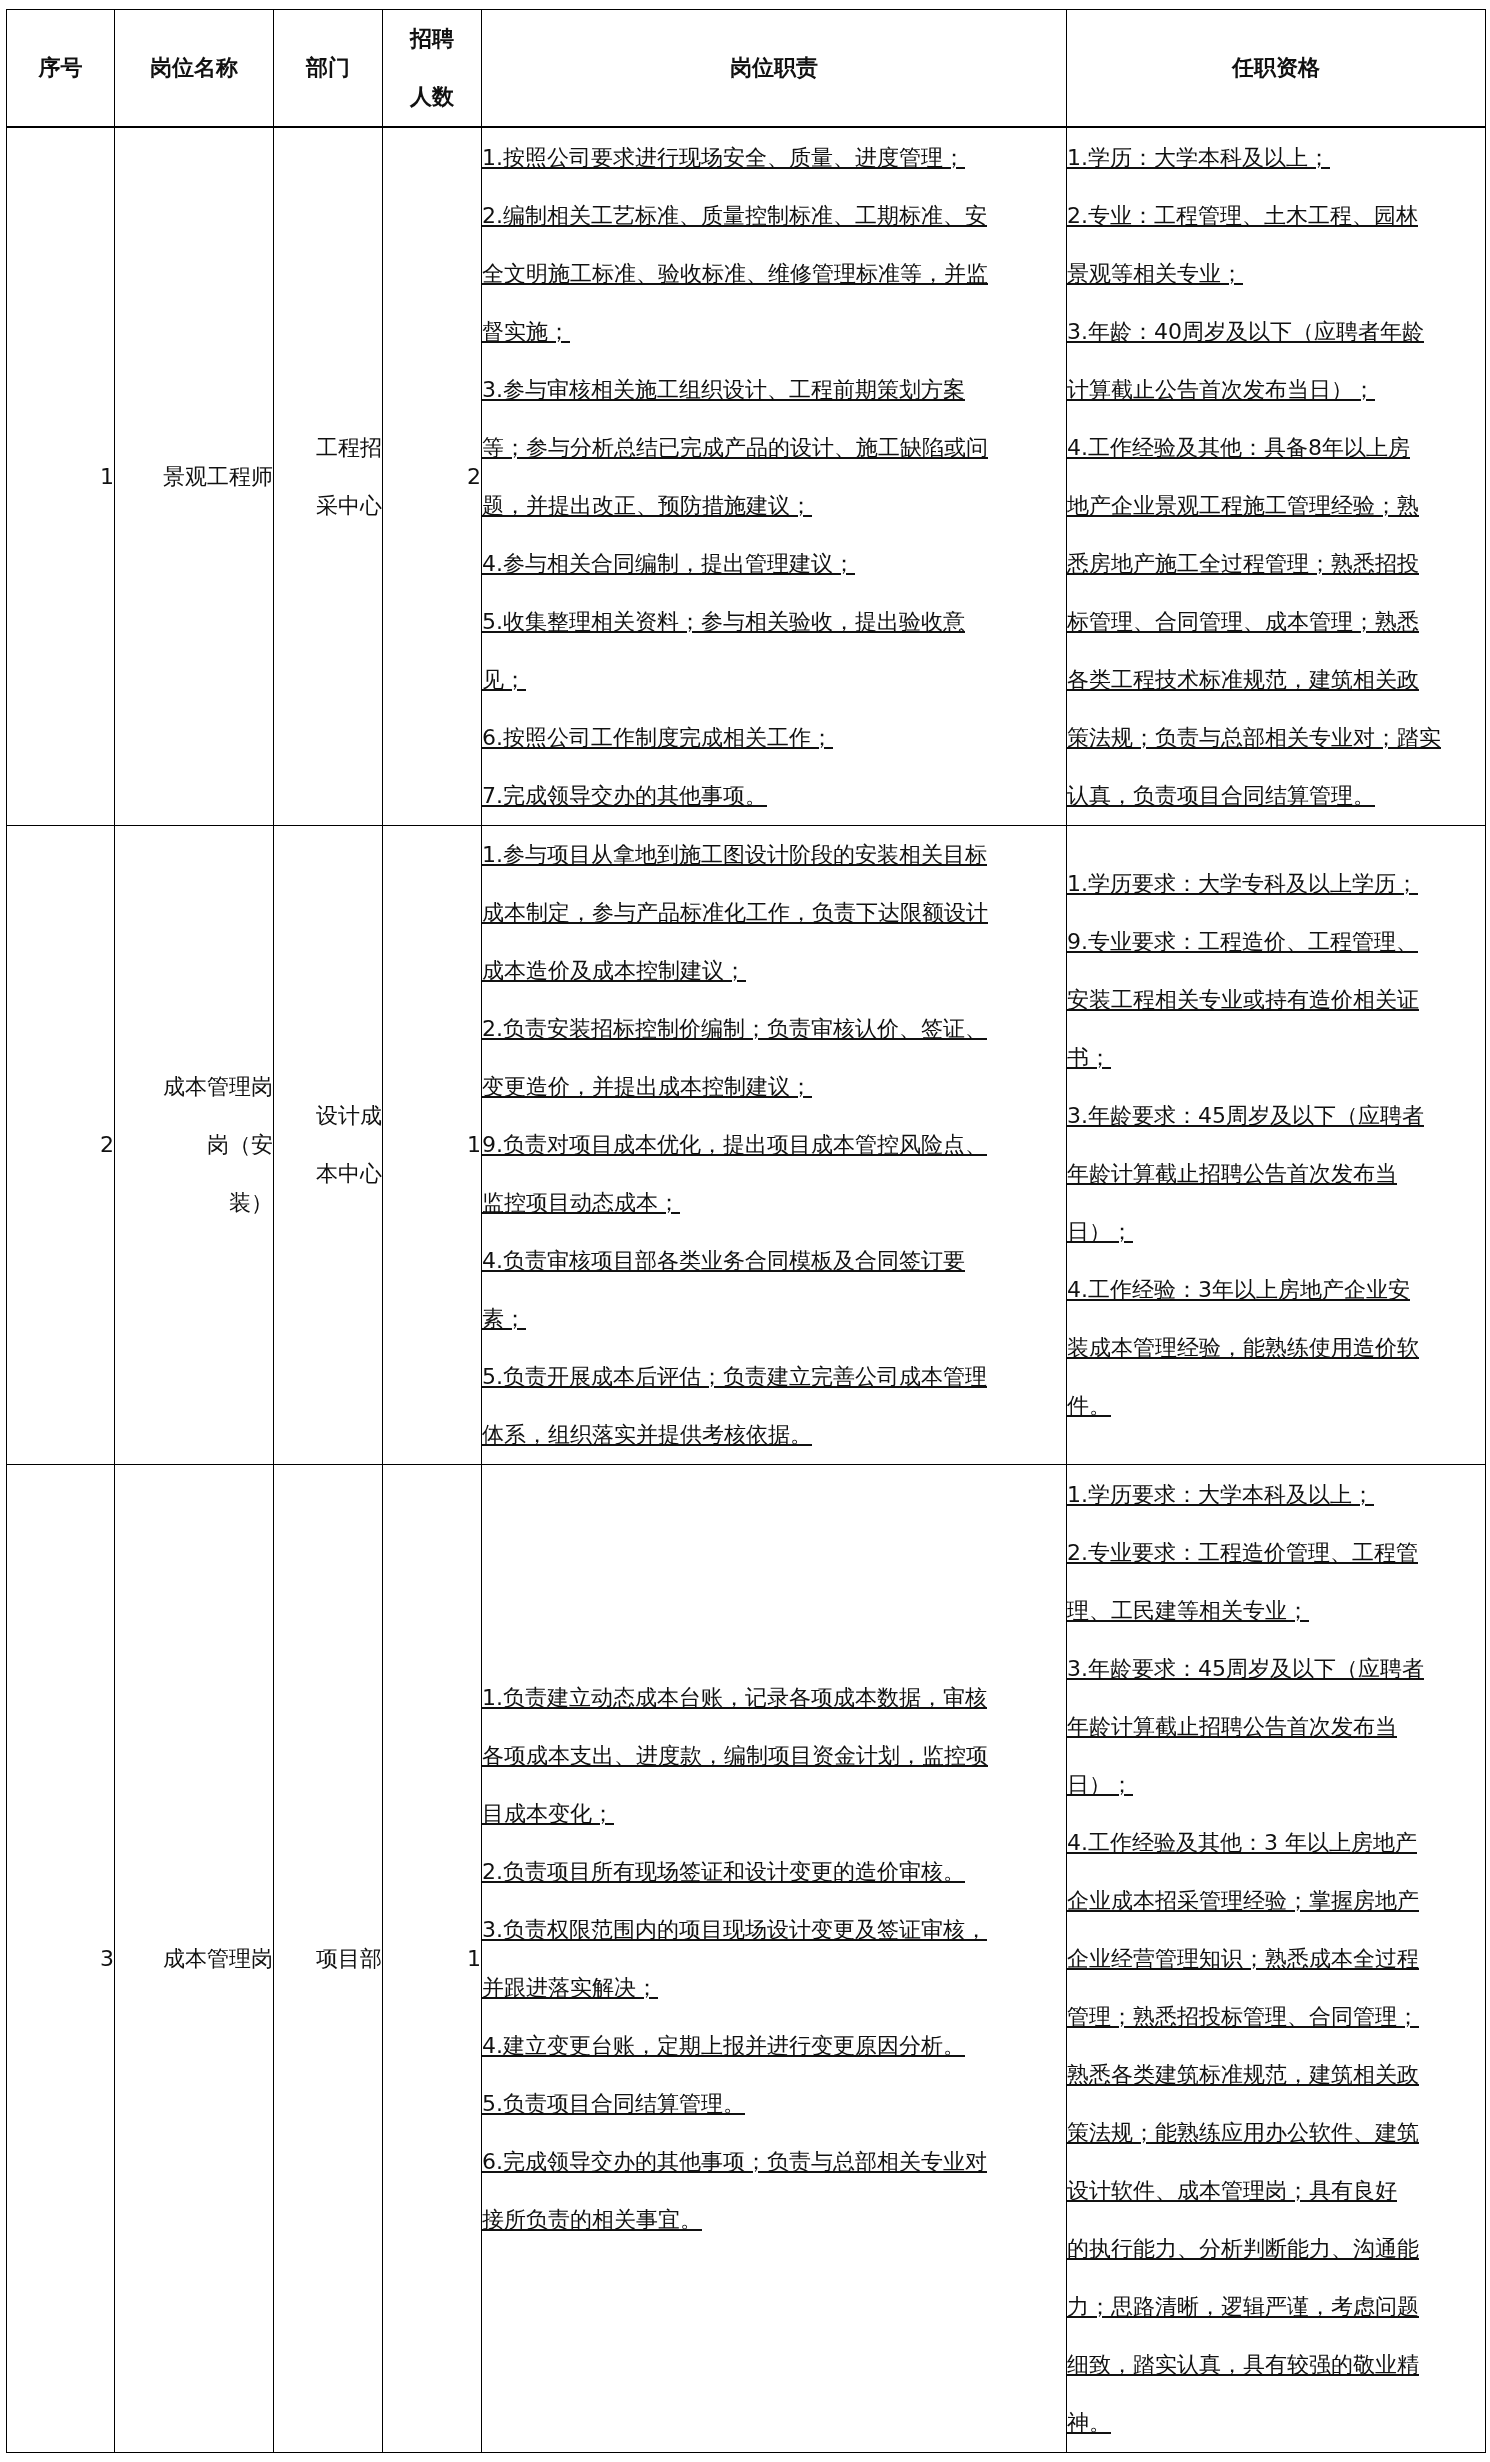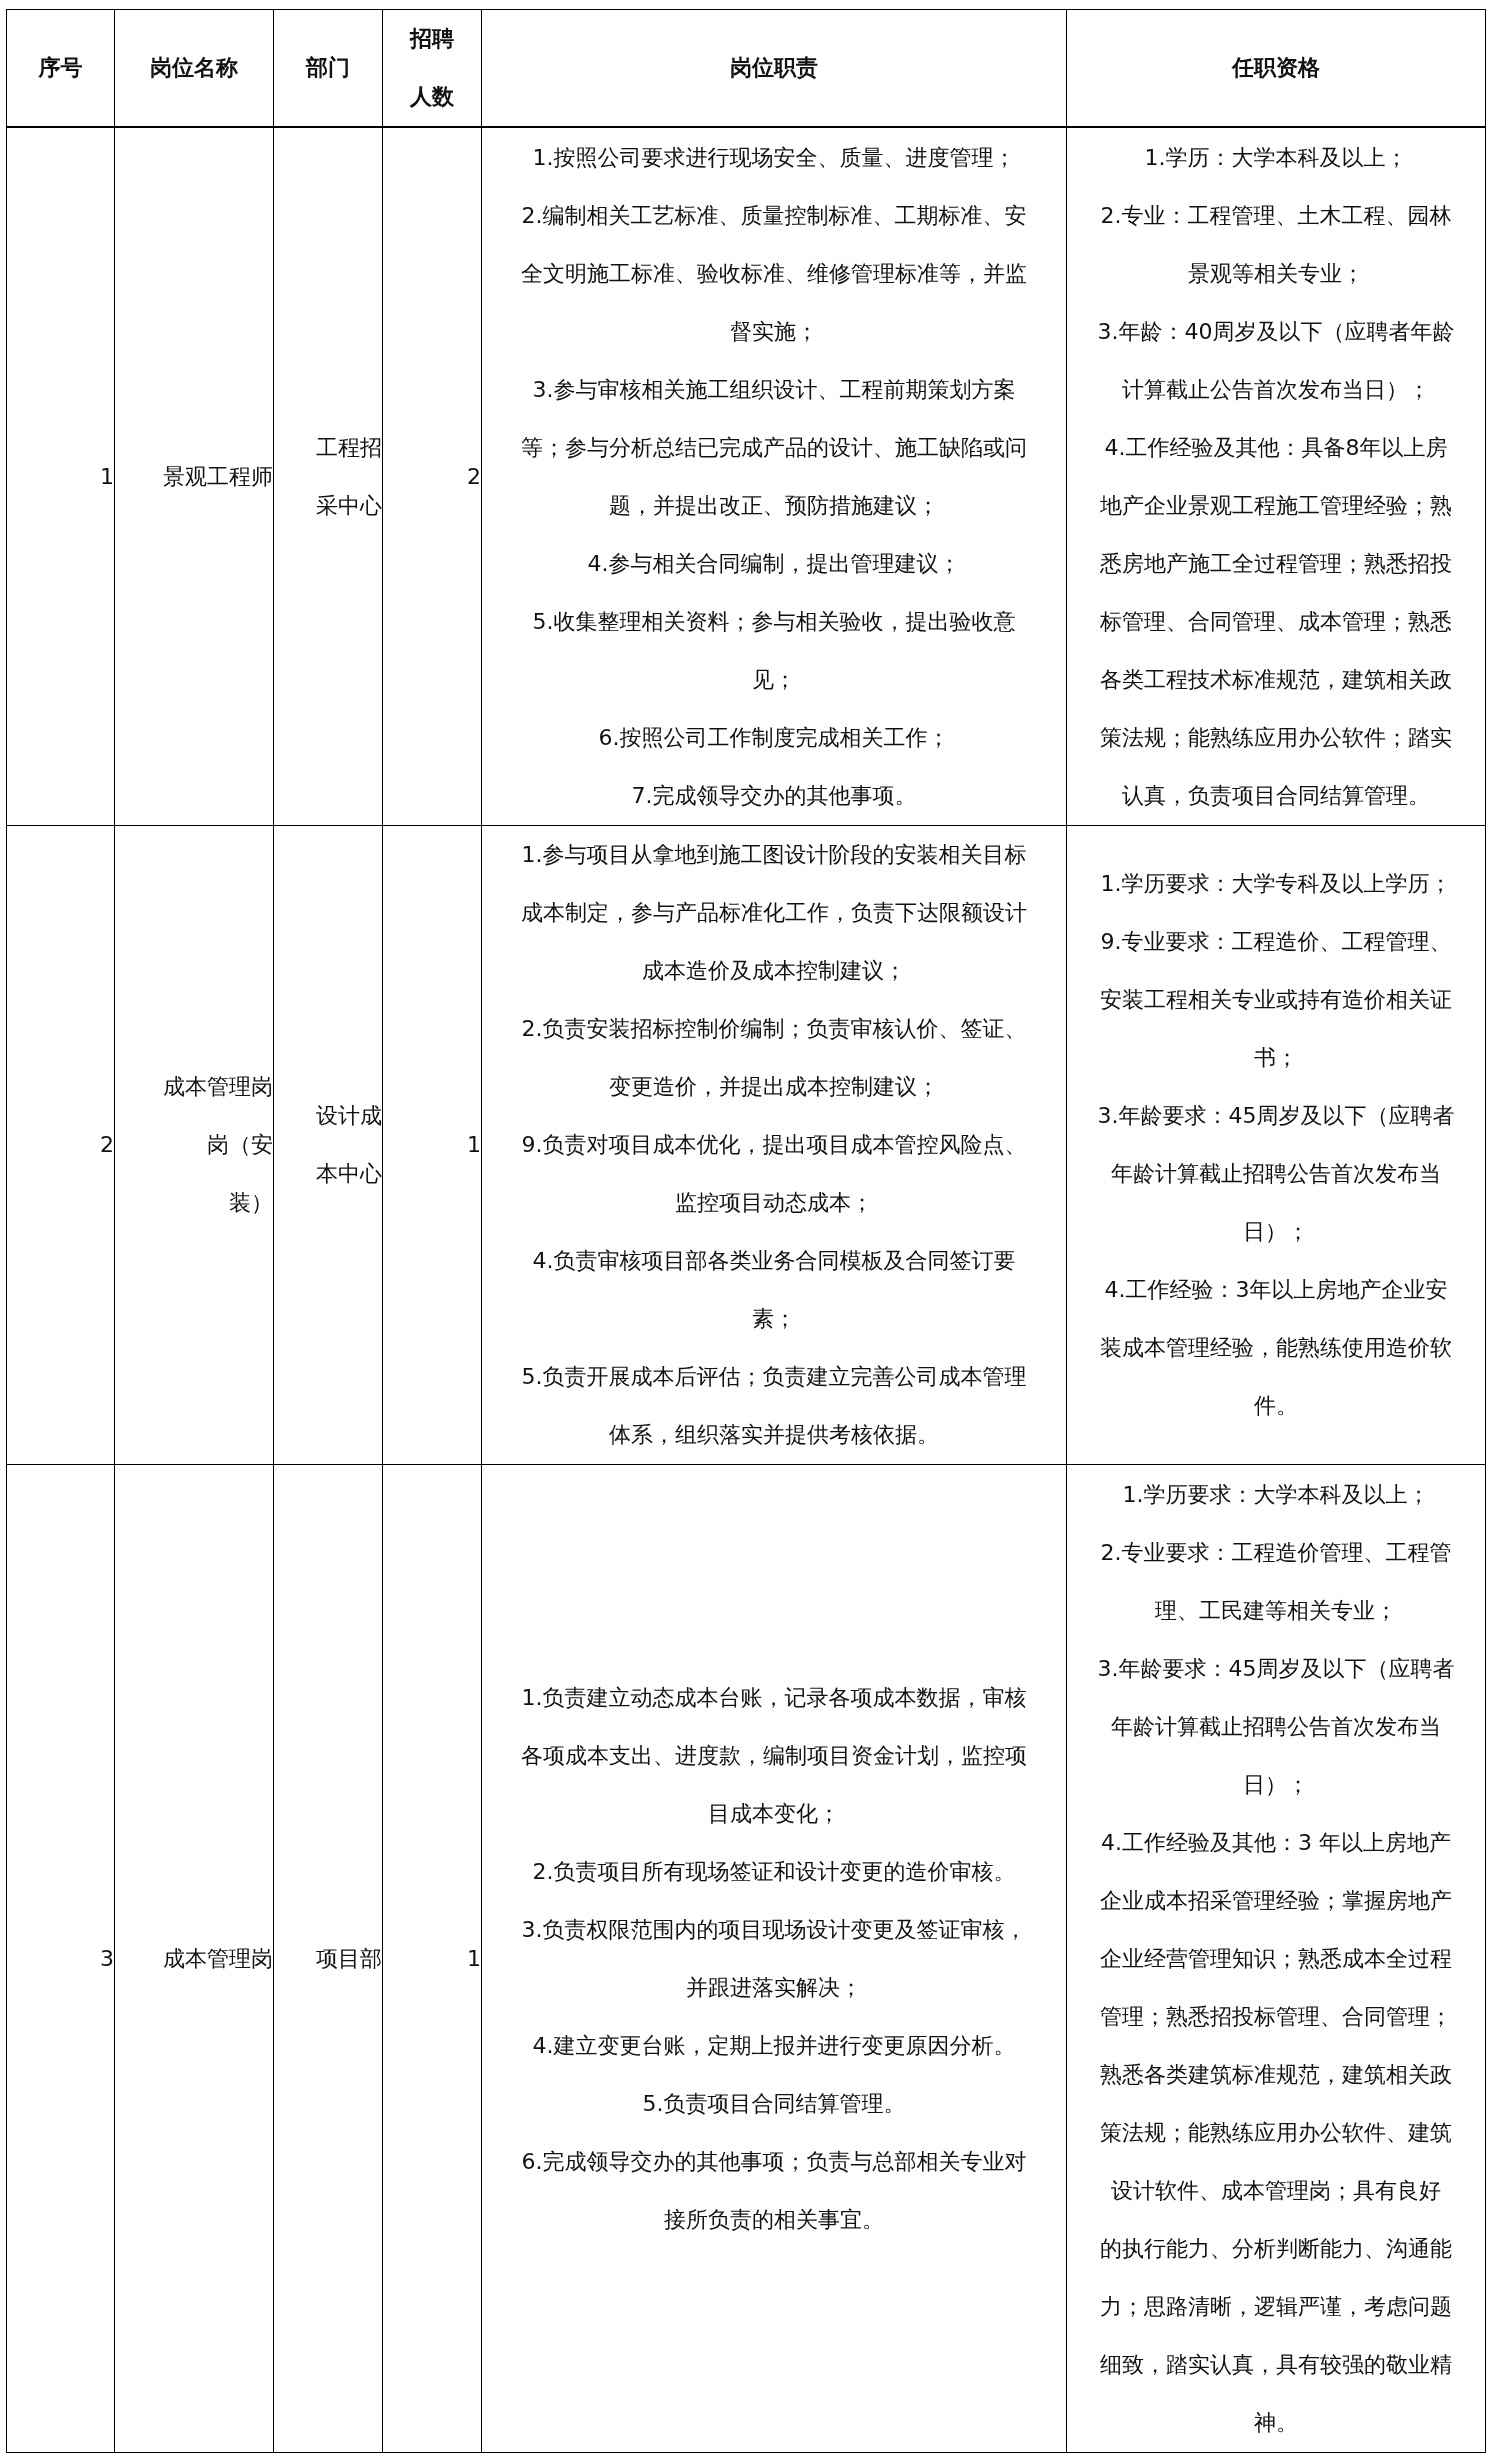--- a/index.html
+++ b/index.html
@@ -11,21 +11,21 @@
     width: 1478px;
   }
   table.jobs td, table.jobs th {
     border: 1.5px solid #000;
     padding: 0;
     vertical-align: middle;
     font-size: 22px;
   }
   table.jobs th { font-weight: bold; text-align: center; height: 114px; line-height: 58px; }
   td.center { text-align: right; line-height: 58px; }
-  td.text { text-align: center; padding: 0 10.6px 0 10.6px; line-height: 58px; }
+  td.text { text-align: left; padding: 0 10.6px 0 10.6px; line-height: 58px; text-decoration: underline; }
   .line { display: block; white-space: nowrap; }
   tr.r1 td { height: 697px; }
   tr.r2 td { height: 638px; }
   tr.r3 td { height: 987px; }
   tr.header th { border-bottom-width: 2.3px; }
 </style>
 </head>
 <body>
 
 <table class="jobs">
@@ -79,21 +79,21 @@
           <span class="line">1.学历：大学本科及以上；</span>
           <span class="line">2.专业：工程管理、土木工程、园林</span>
           <span class="line">景观等相关专业；</span>
           <span class="line">3.年龄：40周岁及以下（应聘者年龄</span>
           <span class="line">计算截止公告首次发布当日）；</span>
           <span class="line">4.工作经验及其他：具备8年以上房</span>
           <span class="line">地产企业景观工程施工管理经验；熟</span>
           <span class="line">悉房地产施工全过程管理；熟悉招投</span>
           <span class="line">标管理、合同管理、成本管理；熟悉</span>
           <span class="line">各类工程技术标准规范，建筑相关政</span>
-          <span class="line">策法规；能熟练应用办公软件；踏实</span>
+          <span class="line">策法规；负责与总部相关专业对；踏实</span>
           <span class="line">认真，负责项目合同结算管理。</span>
         </td>
       </tr>
       <tr class="r2">
         <td class="center">2</td>
         <td class="center">
           <span class="line">成本管理岗</span>
           <span class="line">岗（安</span>
           <span class="line">装）</span>
         </td>

